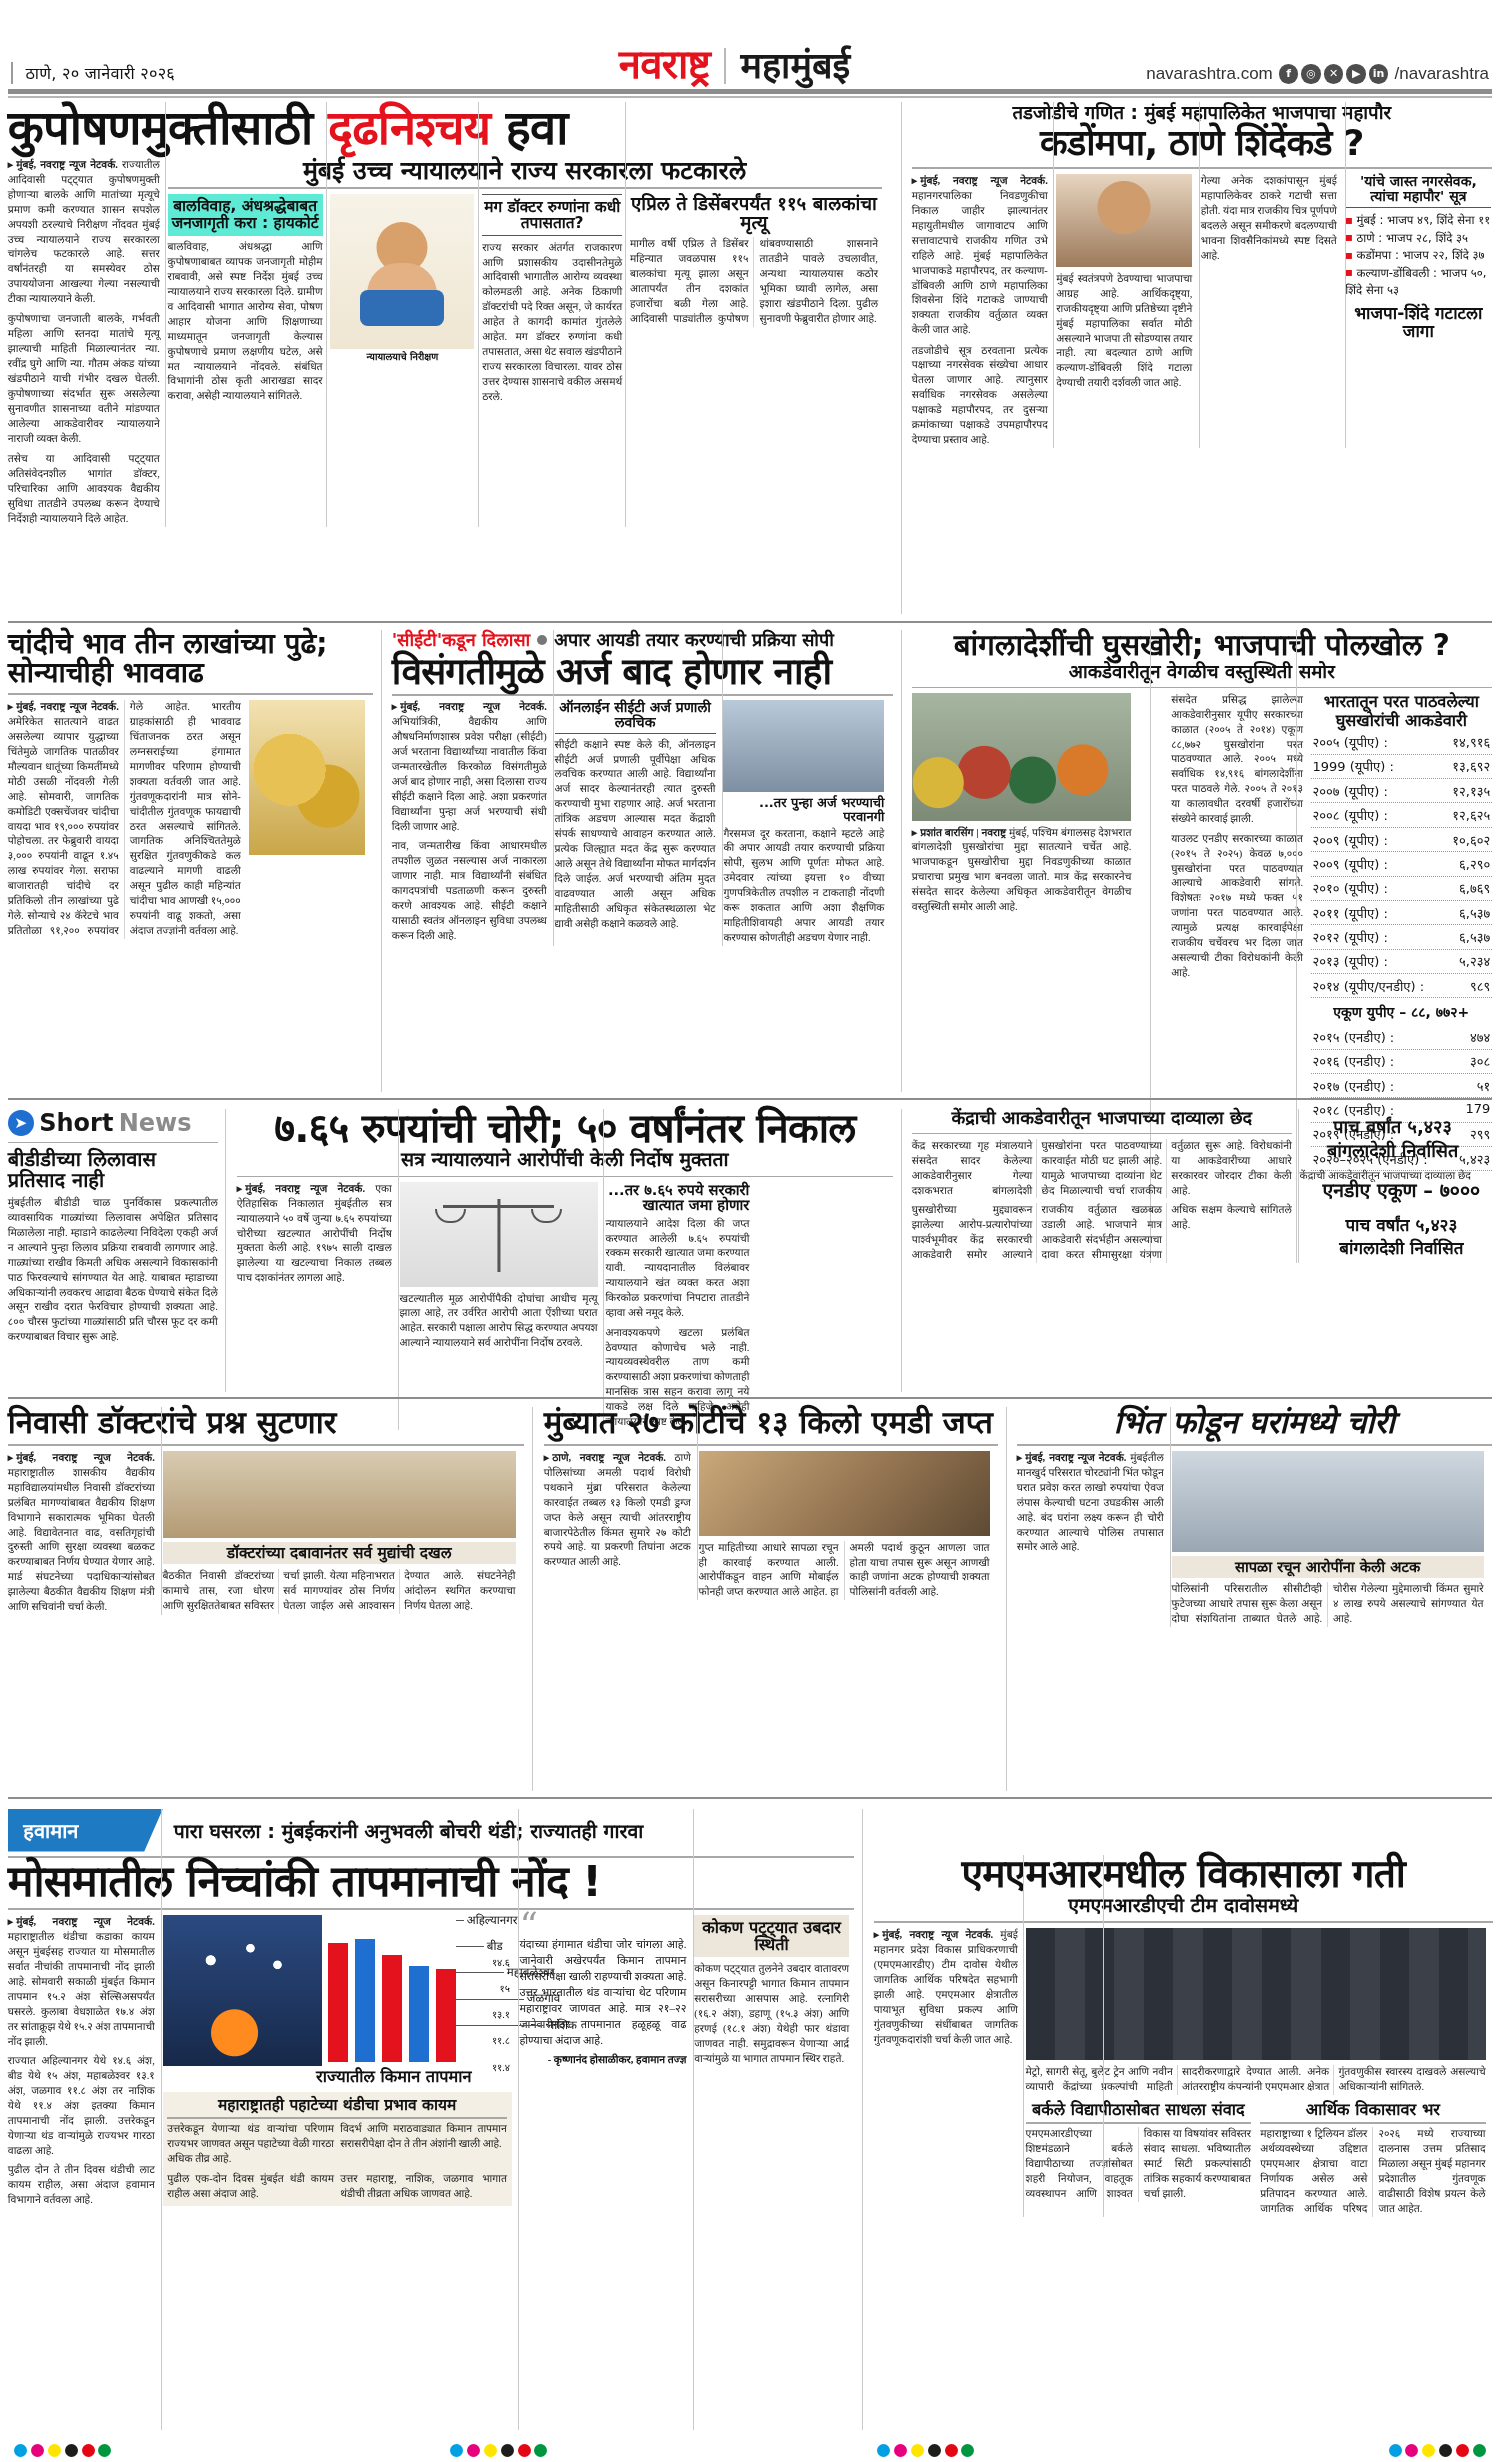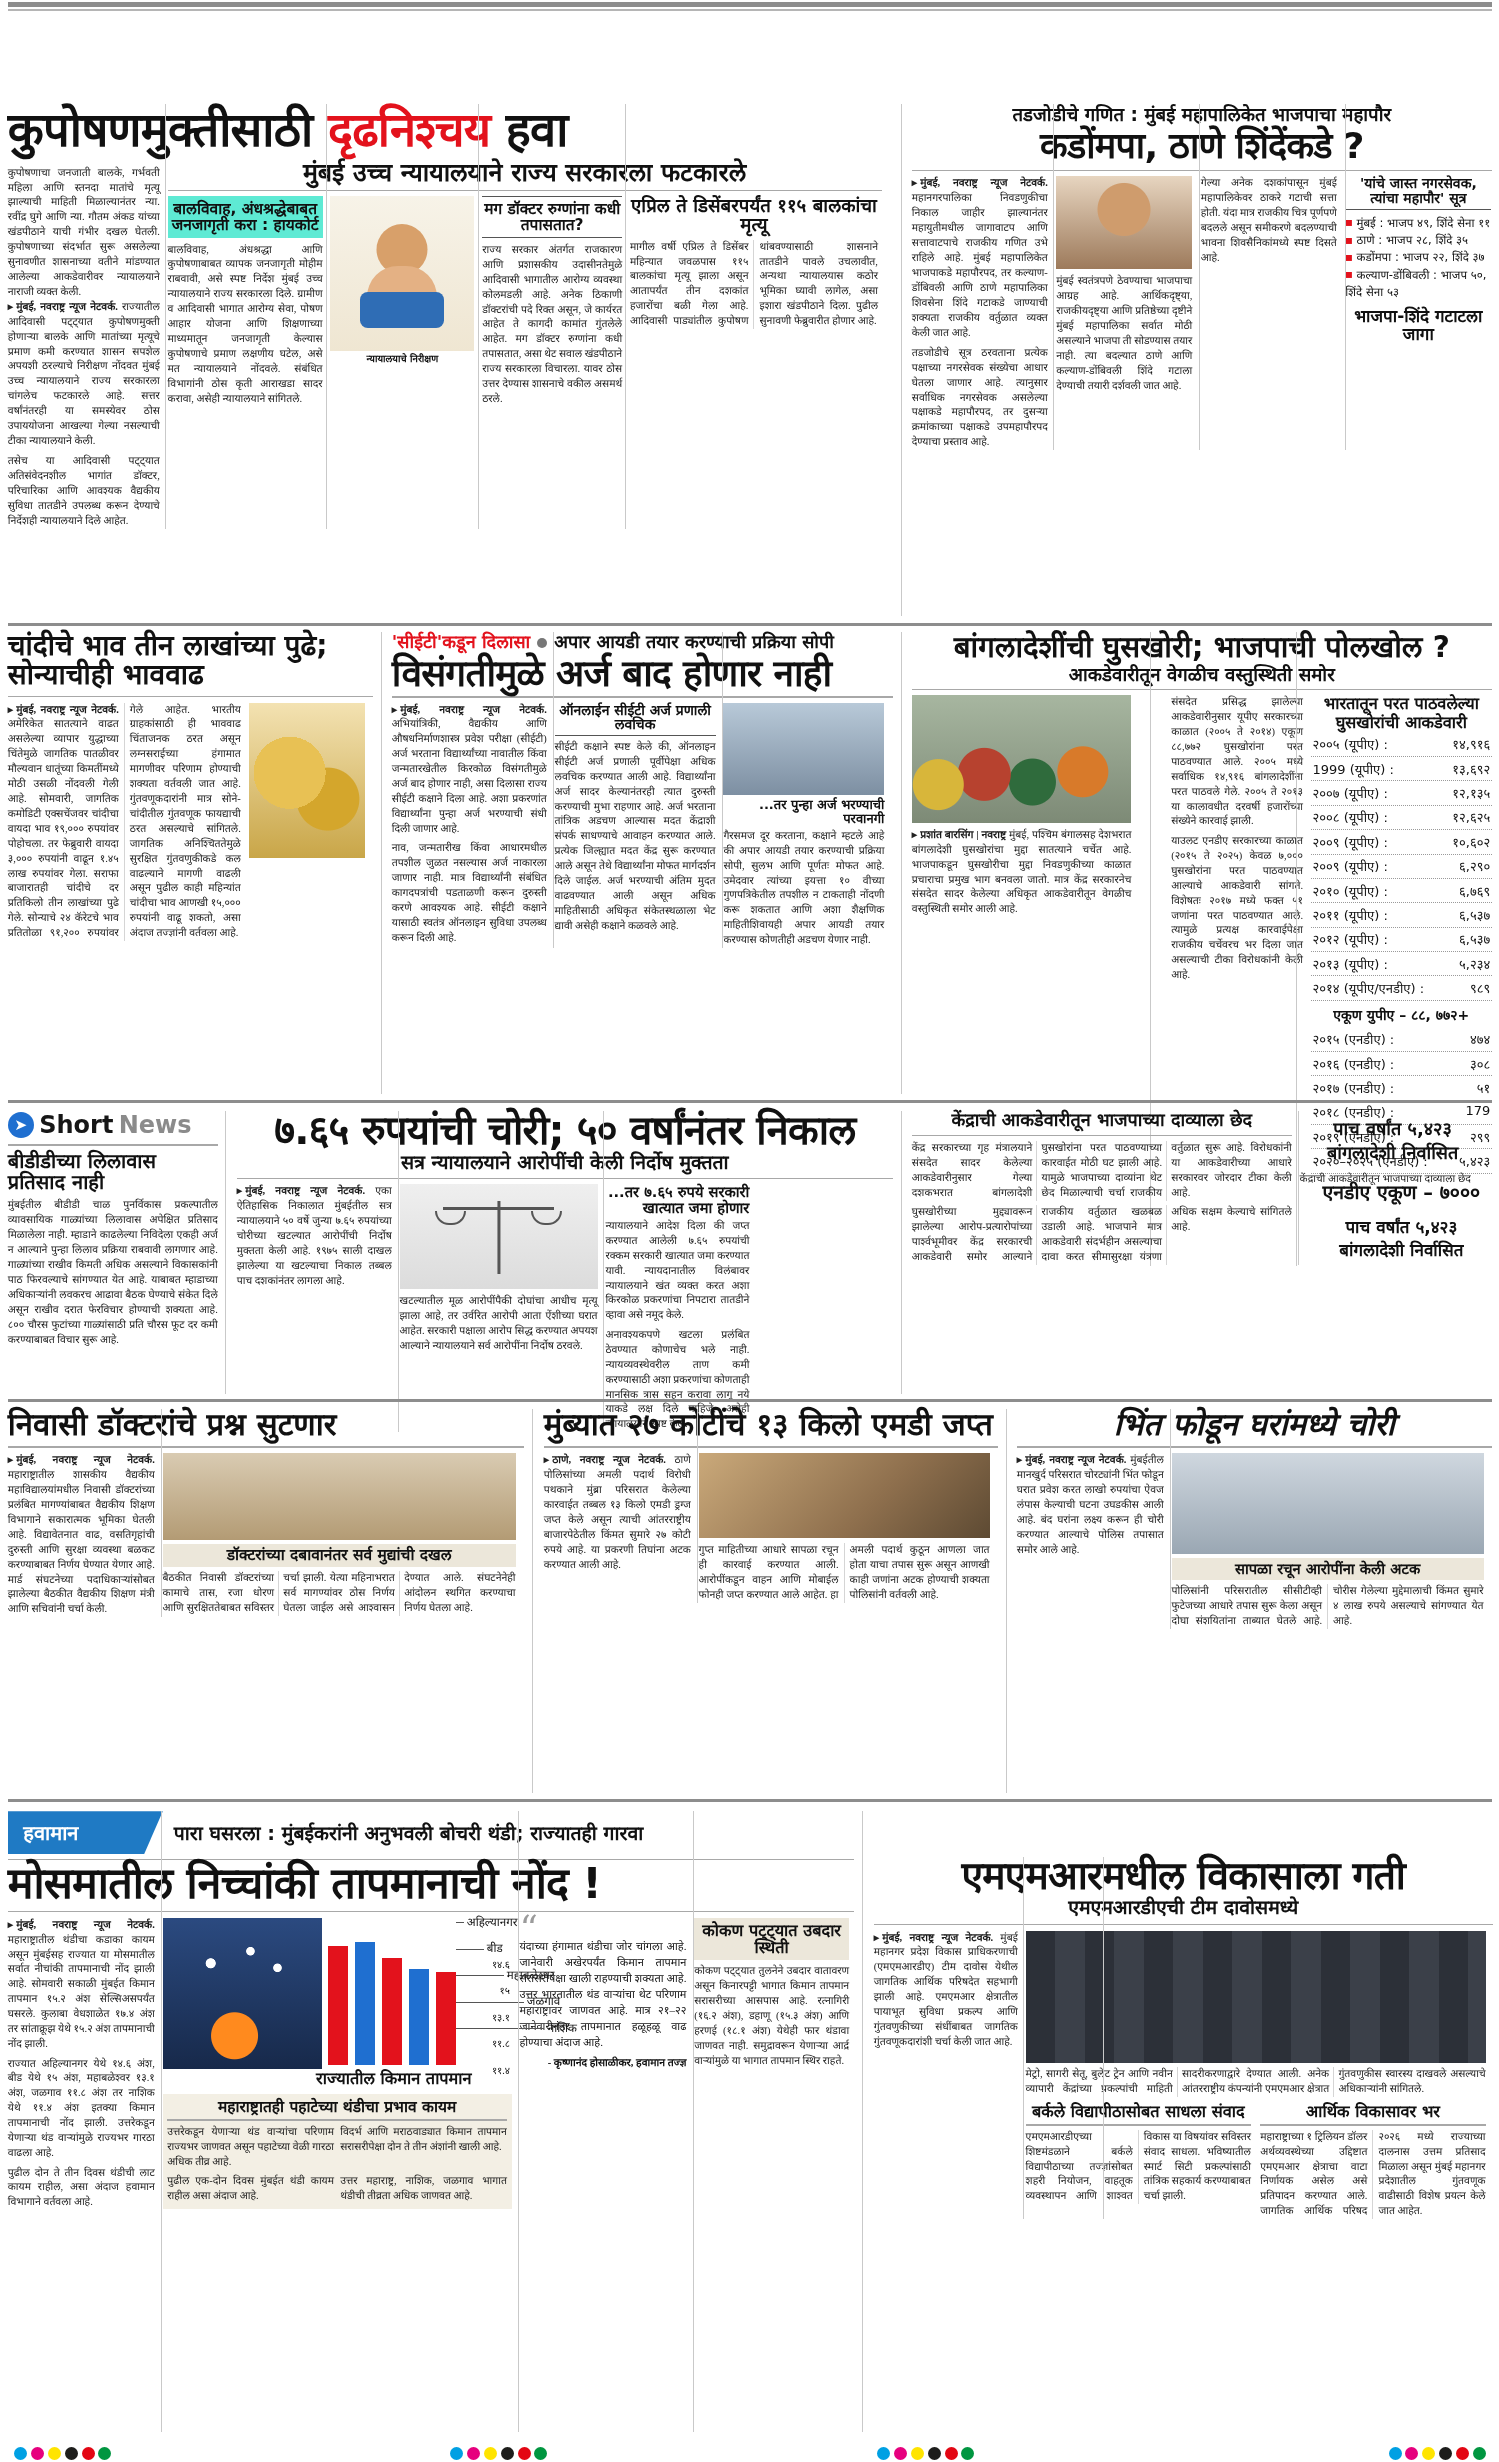--- a/index.html
+++ b/index.html
@@ -120,42 +120,61 @@
 
   
   .cmyk{ position:absolute; bottom:4.7px; display:flex; gap:3.9px; }
   .cmyk span{ width:13px; height:13px; border-radius:50%; }
 </style>
 </head>
 <body>
 
 <div class="page">
 
+  <div class="masthead">
+    <div class="mast-date">ठाणे, २० जानेवारी २०२६</div>
+    <div class="mast-logo">
+      <span class="logo-main">नवराष्ट्र</span>
+      <span class="logo-div"></span>
+      <span class="logo-sub">महामुंबई</span>
+    </div>
+    <div class="mast-right">
+      <span>navarashtra.com</span>
+      <span class="soc">
+        <i>f</i>
+        <i>◎</i>
+        <i>✕</i>
+        <i>▶</i>
+        <i>in</i>
+      </span>
+      <span>/navarashtra</span>
+    </div>
+  </div>
   <div class="rule-thick"></div>
   <div class="rule-thin"></div>
 
   <div class="band" style="top:102px; height:512px;">
 
     <div class="vline" style="left:893px;"></div>
 
     <div style="position:absolute; left:0; top:0; width:885px;">
       <div class="hl-xl" style="font-size:47px; padding:3.1px 0 4.7px 0;">
         <span>कुपोषणमुक्तीसाठी</span>
         <span class="red">दृढनिश्चय</span>
         <span>हवा</span>
       </div>
 
       <div style="display:flex; gap:7.8px; margin-top:3.1px;">
 
         <div style="width:152px;">
-          <div class="body-txt" style="margin-top:5.4px;">कुपोषणाचा जनजाती बालके, गर्भवती महिला आणि स्तनदा मातांचे मृत्यू झाल्याची माहिती मिळाल्यानंतर न्या. रवींद्र घुगे आणि न्या. गौतम अंकड यांच्या खंडपीठाने याची गंभीर दखल घेतली. कुपोषणाच्या संदर्भात सुरू असलेल्या सुनावणीत शासनाच्या वतीने मांडण्यात आलेल्या आकडेवारीवर न्यायालयाने नाराजी व्यक्त केली.</div>
           <div class="body-txt">
             <span class="lead bullet">मुंबई, नवराष्ट्र न्यूज नेटवर्क.</span>
             <span>राज्यातील आदिवासी पट्ट्यात कुपोषणमुक्ती होणाऱ्या बालके आणि मातांच्या मृत्यूचे प्रमाण कमी करण्यात शासन सपशेल अपयशी ठरल्याचे निरीक्षण नोंदवत मुंबई उच्च न्यायालयाने राज्य सरकारला चांगलेच फटकारले आहे. सत्तर वर्षांनंतरही या समस्येवर ठोस उपाययोजना आखल्या गेल्या नसल्याची टीका न्यायालयाने केली.</span>
           </div>
+          <div class="body-txt" style="margin-top:5.4px;">कुपोषणाचा जनजाती बालके, गर्भवती महिला आणि स्तनदा मातांचे मृत्यू झाल्याची माहिती मिळाल्यानंतर न्या. रवींद्र घुगे आणि न्या. गौतम अंकड यांच्या खंडपीठाने याची गंभीर दखल घेतली. कुपोषणाच्या संदर्भात सुरू असलेल्या सुनावणीत शासनाच्या वतीने मांडण्यात आलेल्या आकडेवारीवर न्यायालयाने नाराजी व्यक्त केली.</div>
           <div class="body-txt" style="margin-top:5.4px;">तसेच या आदिवासी पट्ट्यात अतिसंवेदनशील भागांत डॉक्टर, परिचारिका आणि आवश्यक वैद्यकीय सुविधा तातडीने उपलब्ध करून देण्याचे निर्देशही न्यायालयाने दिले आहेत.</div>
         </div>
 
         <div class="vline" style="left:157px;"></div>
 
         <div style="width:714px;">
           <div class="hl-l" style="font-size:25px; text-align:center; padding-bottom:3.9px;">मुंबई उच्च न्यायालयाने राज्य सरकारला फटकारले</div>
           <div class="hrule-sm" style="margin-bottom:4.7px;"></div>
 
           <div style="display:flex; gap:7.8px;">

